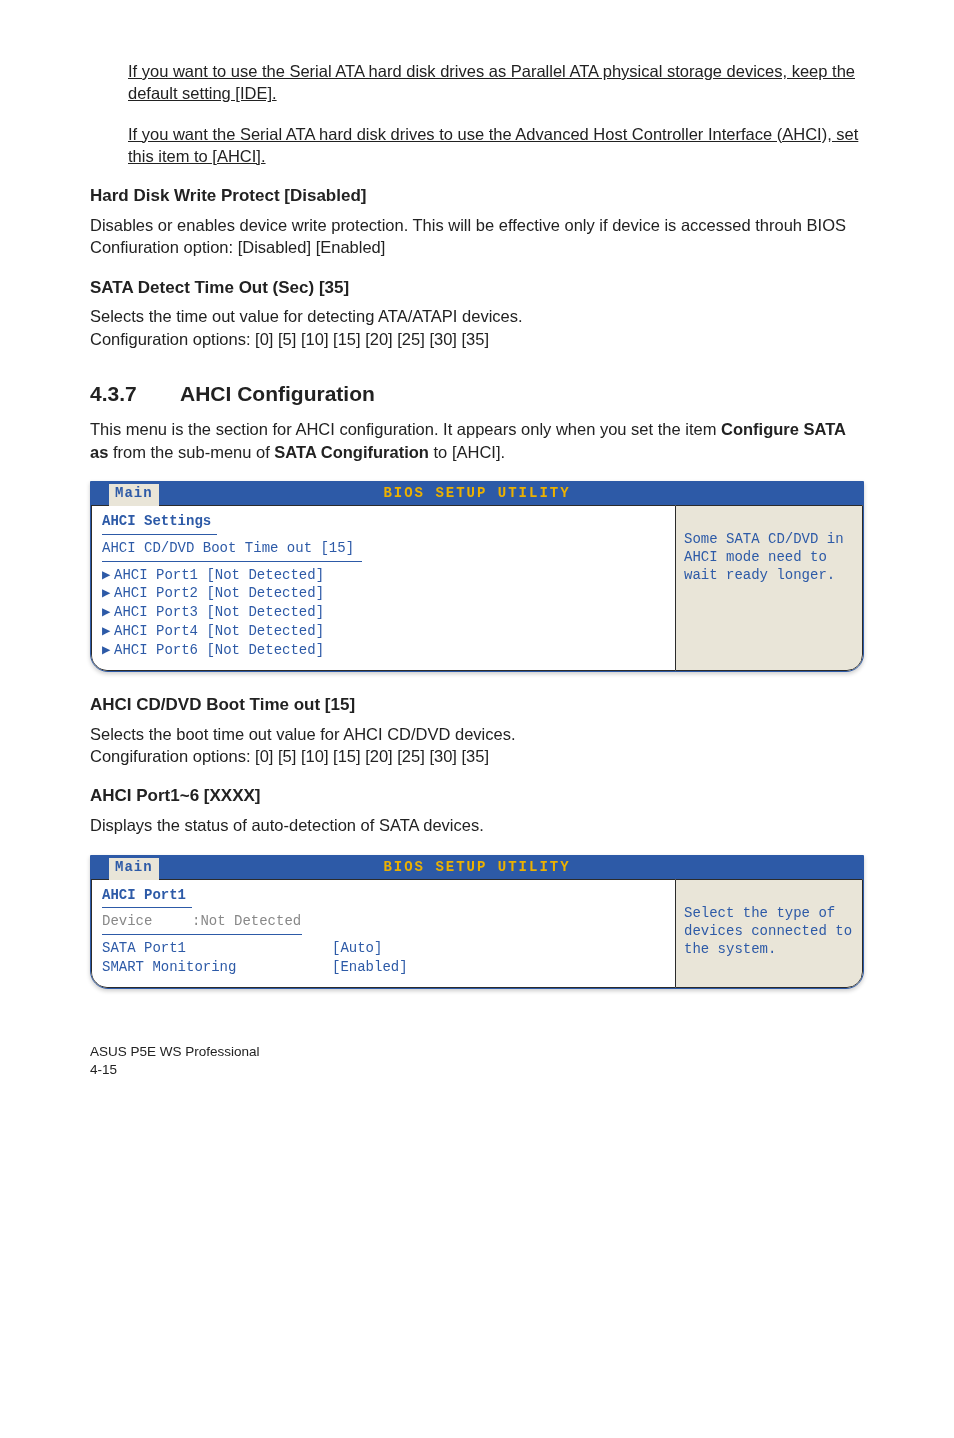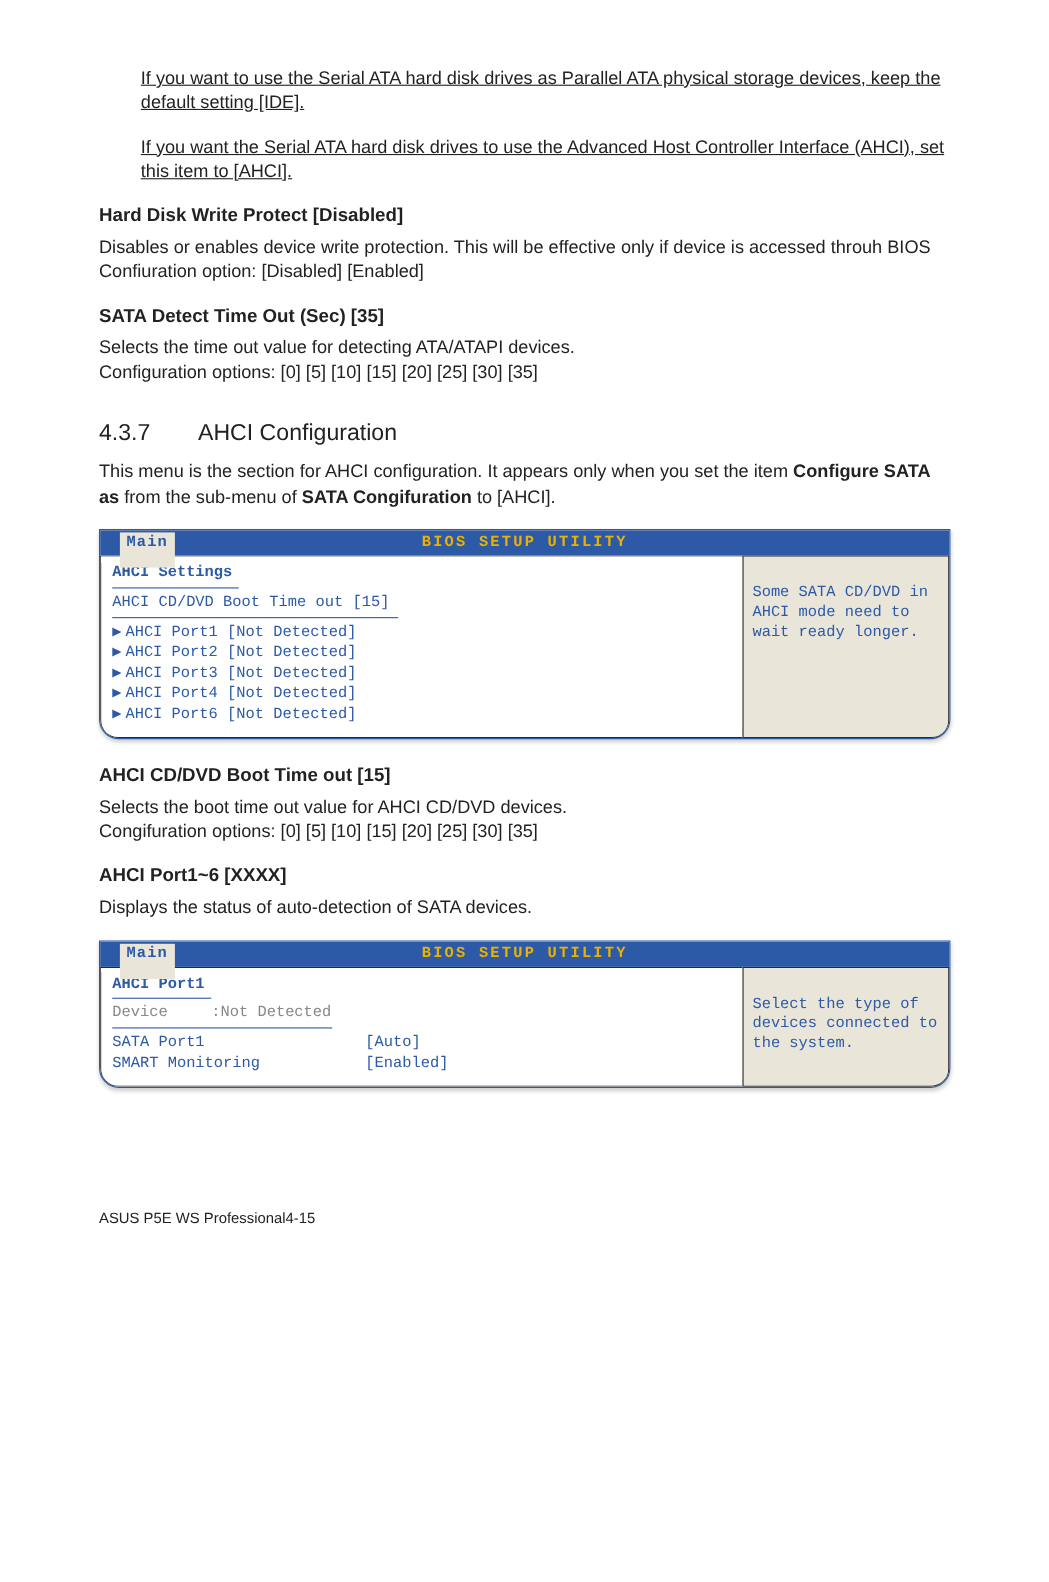--- a/index.html
+++ b/index.html
@@ -15,21 +15,21 @@
   .para { margin-bottom: 18px; }
   .indent { margin-left: 38px; text-decoration: underline; }
   h3.opt {
     font-size: 17px;
     font-weight: bold;
     margin-top: 14px;
     margin-bottom: 6px;
   }
   h2.section {
     font-size: 21px;
-    font-weight: normal;
+    font-weight: bold;
     margin-top: 30px;
     margin-bottom: 10px;
   }
   h2.section .num { display:inline-block; width: 90px; }
   .bold { font-weight: bold; }
 
   .bios {
     margin: 12px 0 22px 0;
     border: 1px solid #2d5aa7;
     border-radius: 0 0 18px 18px;
@@ -53,21 +53,21 @@
     position: absolute;
     left: 18px;
     top: 2px;
     bottom: 0;
     background: #e9e5d8;
     color: #2d5aa7;
     padding: 0 6px;
     font-weight: bold;
     letter-spacing: 1px;
     font-size: 14px;
-    height: 32px;
+    height: 22px;
   }
   .bios-body {
     display: flex;
   }
   .bios-left {
     flex: 1;
     border: 1px solid #2b2b2b;
     border-right: none;
     padding: 6px 10px 10px 10px;
     border-bottom-left-radius: 16px;
@@ -101,25 +101,26 @@
     width: 12px;
   }
   .bios-left .dev-label { color: #888; }
   .bios-left .dev-val { color: #888; }
   .bios-left .bluek { color:#2d5aa7; display:inline-block; width: 150px;}
   .bios-left .bluev { color:#2d5aa7;}
   .bios-right .helptxt { color:#2d5aa7; line-height:1.3;}
 
   .footer {
     display:flex;
-    justify-content: flex-start;
+    justify-content: space-between;
     font-size: 13.5px;
     color:#222;
-    margin-top: 110px;
+    margin-top: 54px;
     border-top: none;
+    flex-direction: column;
   }
 </style>
 </head>
 <body>
 
 <div class="para indent">If you want to use the Serial ATA hard disk drives as Parallel ATA physical storage devices, keep the default setting [IDE].</div>
 <div class="para indent">If you want the Serial ATA hard disk drives to use the Advanced Host Controller Interface (AHCI), set this item to [AHCI].</div>
 
 <h3 class="opt">Hard Disk Write Protect [Disabled]</h3>
 <div class="para">Disables or enables device write protection. This will be effective only if device is accessed throuh BIOS Confiuration option: [Disabled] [Enabled]</div>

